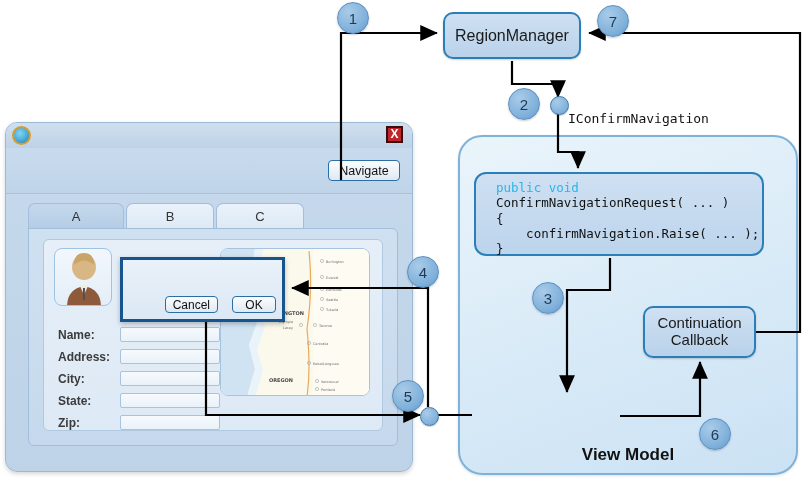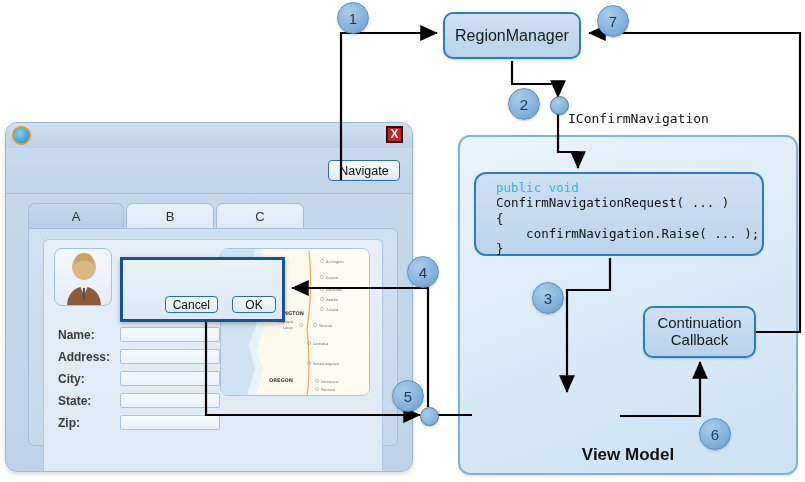--- a/index.html
+++ b/index.html
@@ -11,21 +11,21 @@
         display:flex;align-items:center;justify-content:center;text-align:center;
         color:#1a1a1a;font-size:15px;line-height:1.12;
         background:linear-gradient(180deg,#cfe0f2 0%,#b9d2ea 100%);
         box-shadow:0 1px 2px rgba(0,0,0,.18);}
 
   
   #region-manager{left:443px;top:12px;width:138px;height:47px;font-size:16px;}
 
   
   #view-model-panel{position:absolute;left:458px;top:135px;width:340px;height:340px;
-      box-sizing:border-box;border:2px solid #7fb2d8;border-radius:12px;
+      box-sizing:border-box;border:2px solid #7fb2d8;border-radius:24px;
       background:linear-gradient(160deg,#eaf4fb 0%,#d8eaf7 55%,#cbe2f4 100%);
       box-shadow:0 1px 3px rgba(0,0,0,.12);}
   #view-model-title{position:absolute;left:0;right:0;bottom:8px;text-align:center;
       font-size:17px;font-weight:bold;color:#111;}
 
   
   #code-block{position:absolute;left:474px;top:172px;width:290px;height:84px;
       box-sizing:border-box;border:2px solid #2a7fb8;border-radius:12px;
       background:linear-gradient(180deg,#cfe0f2 0%,#bcd4ec 100%);
       padding:6px 0 0 20px;}
@@ -74,21 +74,21 @@
   #tab-strip{position:absolute;left:22px;top:80px;width:370px;height:26px;}
   .tab{position:absolute;top:0;height:26px;box-sizing:border-box;
       border:1px solid #a2bedb;border-bottom:none;border-radius:7px 7px 0 0;
       font-size:13px;color:#333;display:flex;align-items:center;justify-content:center;}
   .tab.active{background:linear-gradient(180deg,#c4d8ec 0%,#b5cde5 100%);}
   .tab.inactive{background:linear-gradient(180deg,#eaf2fa 0%,#dde9f5 100%);}
 
   #tab-content{position:absolute;left:22px;top:105px;width:370px;height:218px;
       box-sizing:border-box;border:1px solid #a2bedb;border-radius:0 6px 6px 6px;
       background:linear-gradient(180deg,#cfe0f1 0%,#c6d9ec 100%);}
-  #form-panel{position:absolute;left:14px;top:10px;width:340px;height:244px;
+  #form-panel{position:absolute;left:14px;top:10px;width:340px;height:192px;
       box-sizing:border-box;border:1px solid #b0c9e0;border-radius:6px;
       background:linear-gradient(180deg,#e6eff8 0%,#dde9f5 100%);}
   #avatar-box{position:absolute;left:10px;top:8px;width:58px;height:58px;
       box-sizing:border-box;border:1.5px solid #9fc3e2;border-radius:8px;
       background:linear-gradient(180deg,#f2f7fc 0%,#e4eef8 100%);overflow:hidden;}
 
   .form-row{position:absolute;height:16px;}
   .form-label{position:absolute;left:0;top:0;font-size:12px;font-weight:bold;color:#3b3b3b;}
   .form-input{position:absolute;left:62px;top:-1px;width:100px;height:15px;
       box-sizing:border-box;border:1px solid #a8c3de;border-radius:2px;

